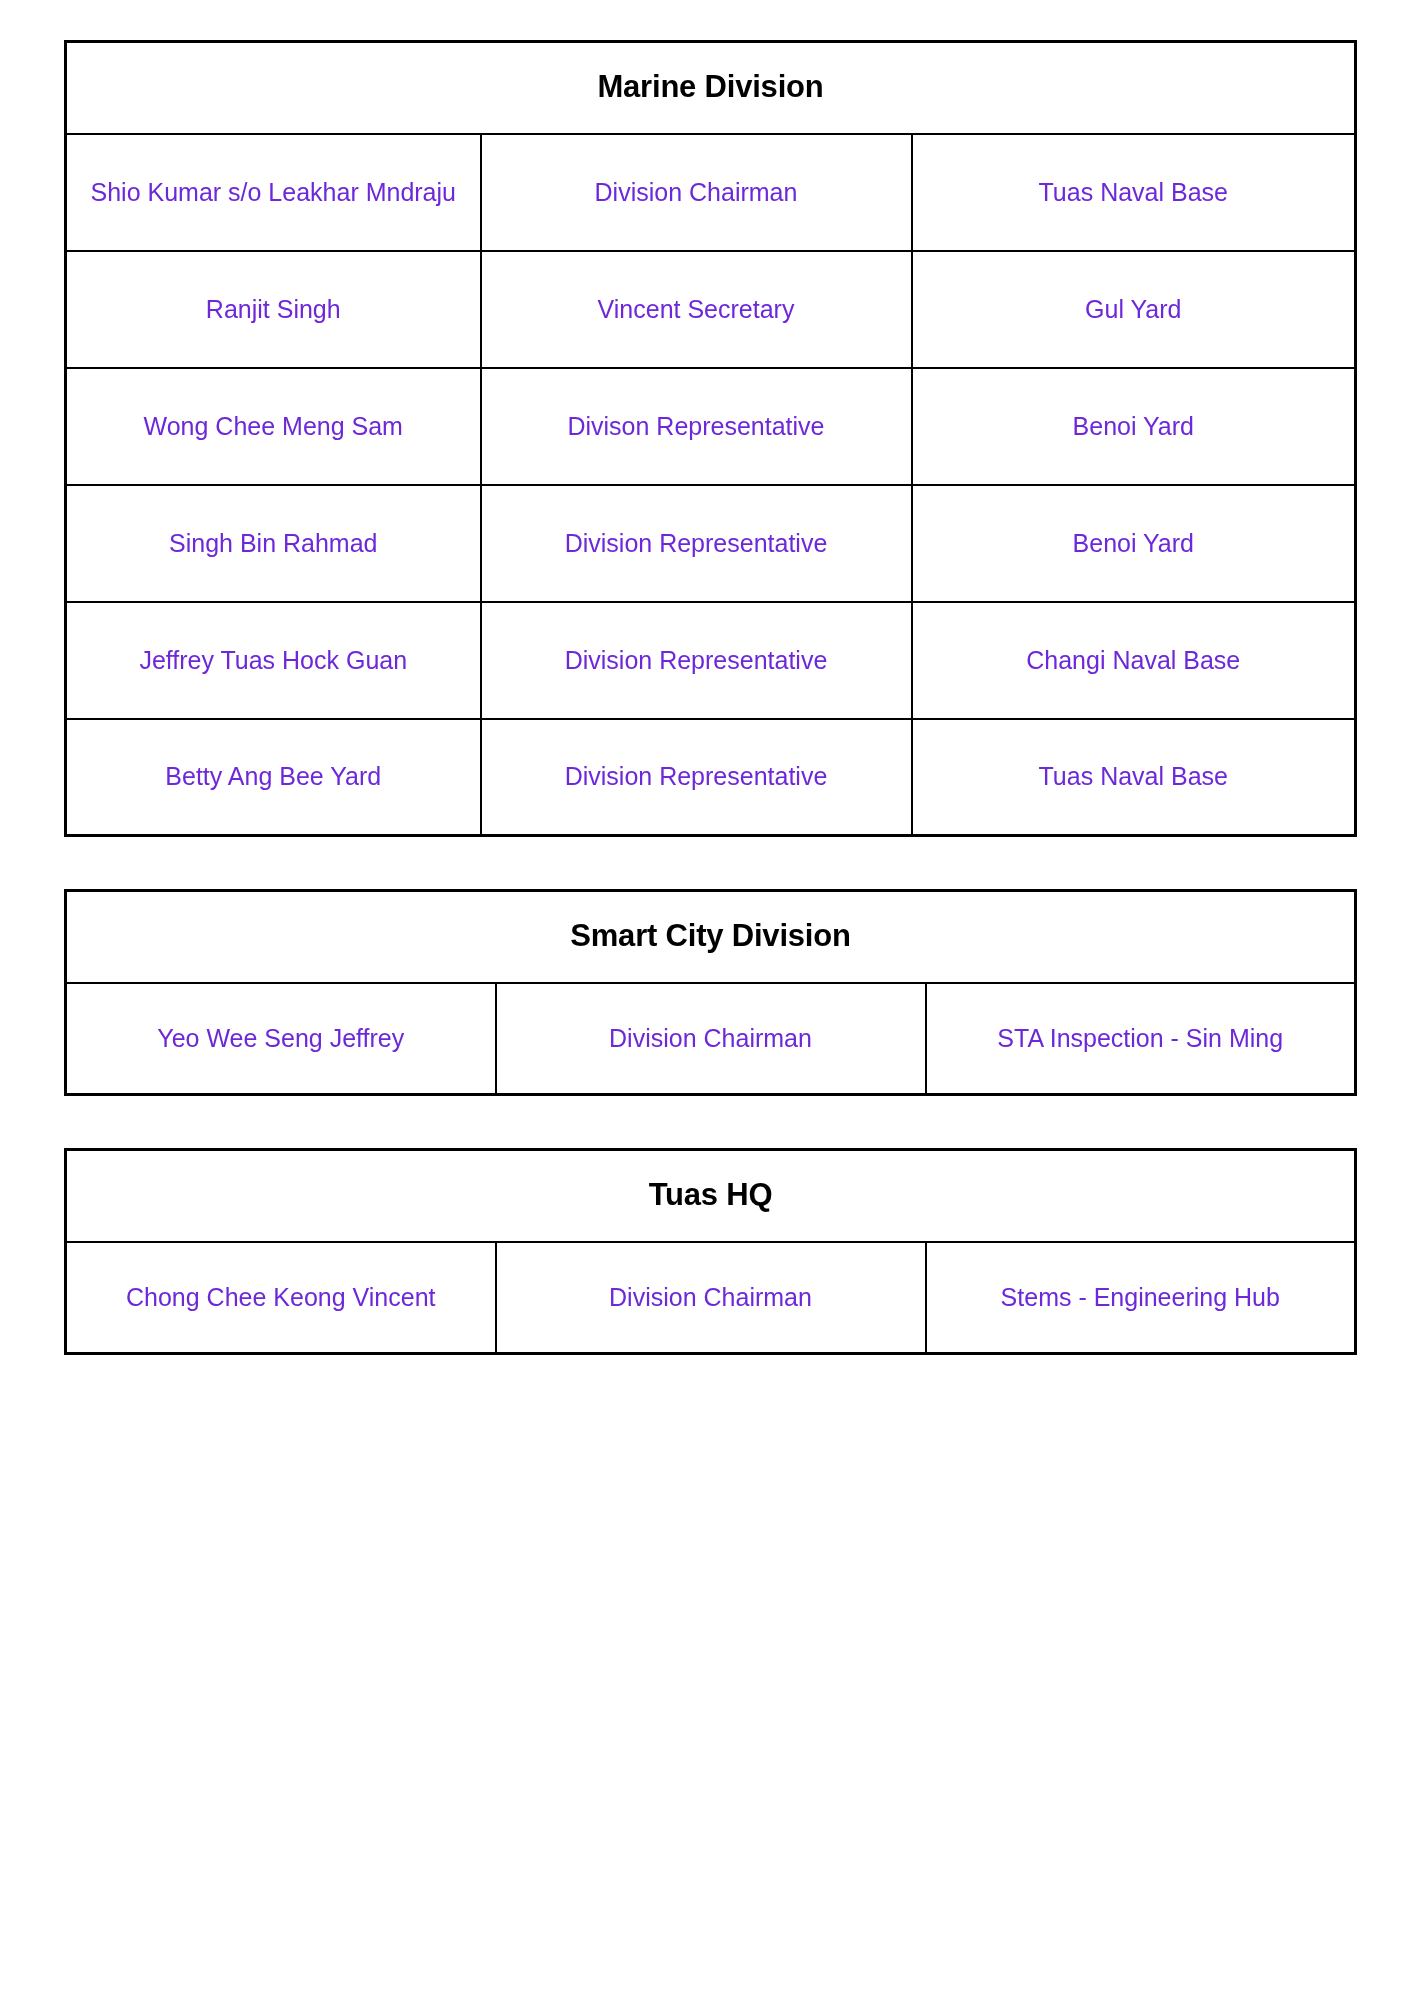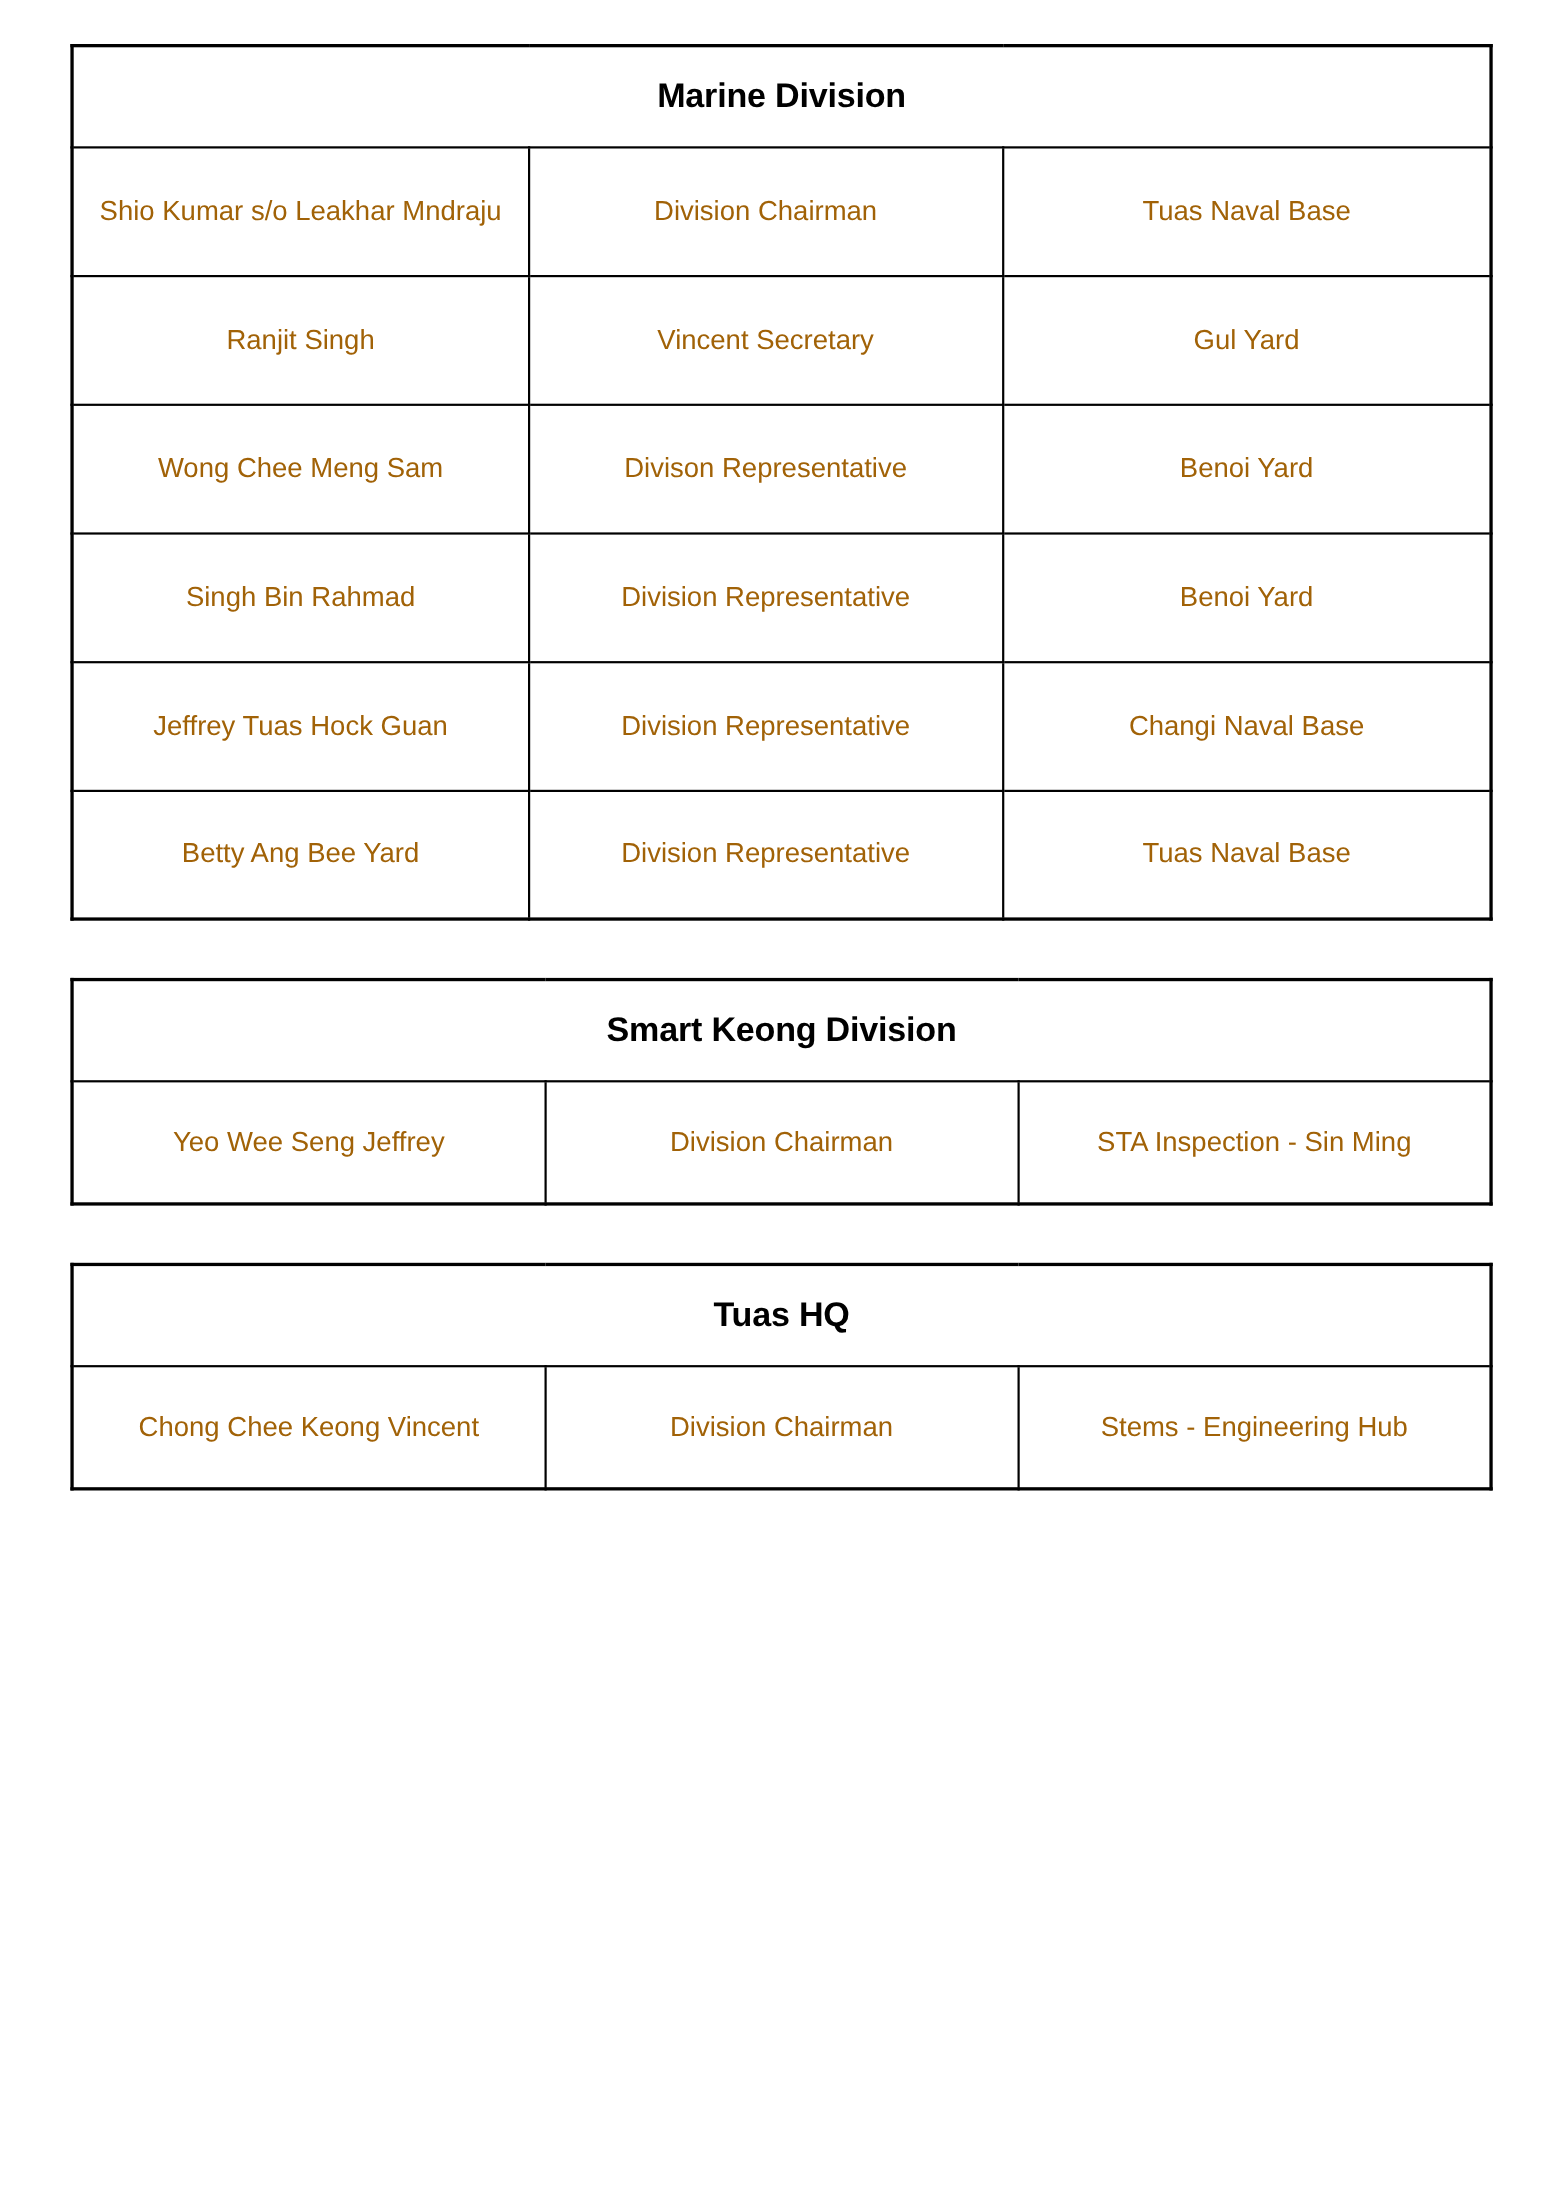--- a/index.html
+++ b/index.html
@@ -31,21 +31,21 @@
     border: 3px solid #000000;
     background: #ffffff;
   }
 
   .division-table td {
     border: 2px solid #000000;
     text-align: center;
     vertical-align: middle;
     font-size: 25px;
     font-weight: 400;
-    color: #a16207;
+    color: #6d28d9;
     line-height: 1.32;
     padding: 10px 14px;
     box-sizing: border-box;
   }
 
   .division-table td.title-cell {
     font-size: 31px;
     font-weight: 700;
     letter-spacing: -0.2px;
     color: #000000;
@@ -123,21 +123,21 @@
   <div class="block-gap-a"></div>
 
   <table class="division-table t-compact">
     <colgroup>
       <col class="c1">
         <col class="c2">
         <col class="c3">
     </colgroup>
     <tbody>
       <tr>
-        <td class="title-cell" colspan="3">Smart Keong Division</td>
+        <td class="title-cell" colspan="3">Smart City Division</td>
       </tr>
       <tr class="data-row">
         <td>Yeo Wee Seng Jeffrey</td>
         <td>Division Chairman</td>
         <td>STA Inspection - Sin Ming</td>
       </tr>
     </tbody>
   </table>
 
   <div class="block-gap-b"></div>

